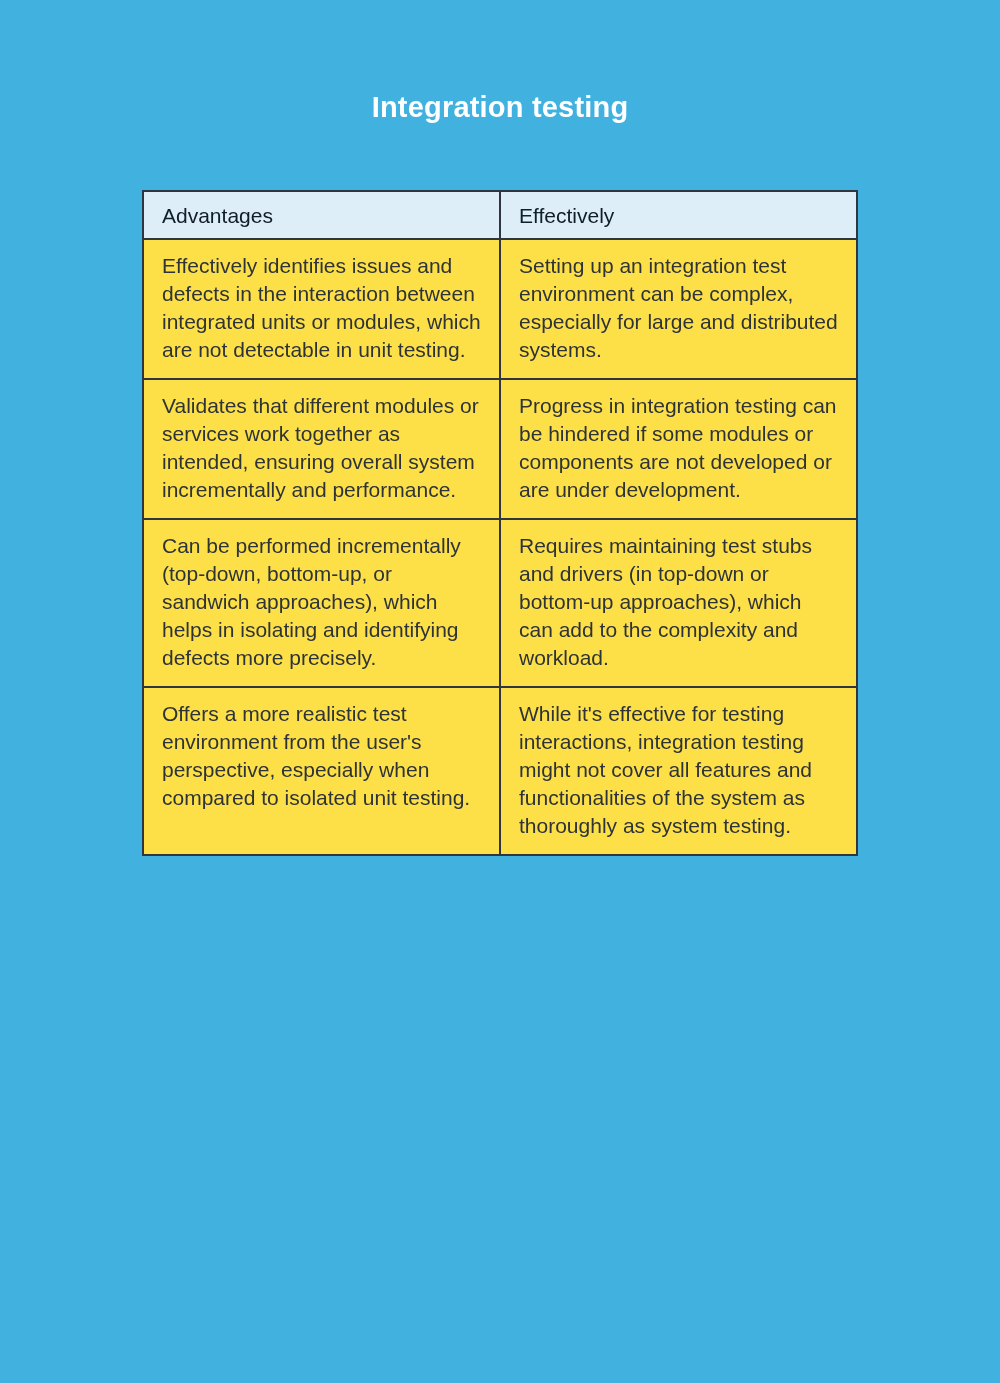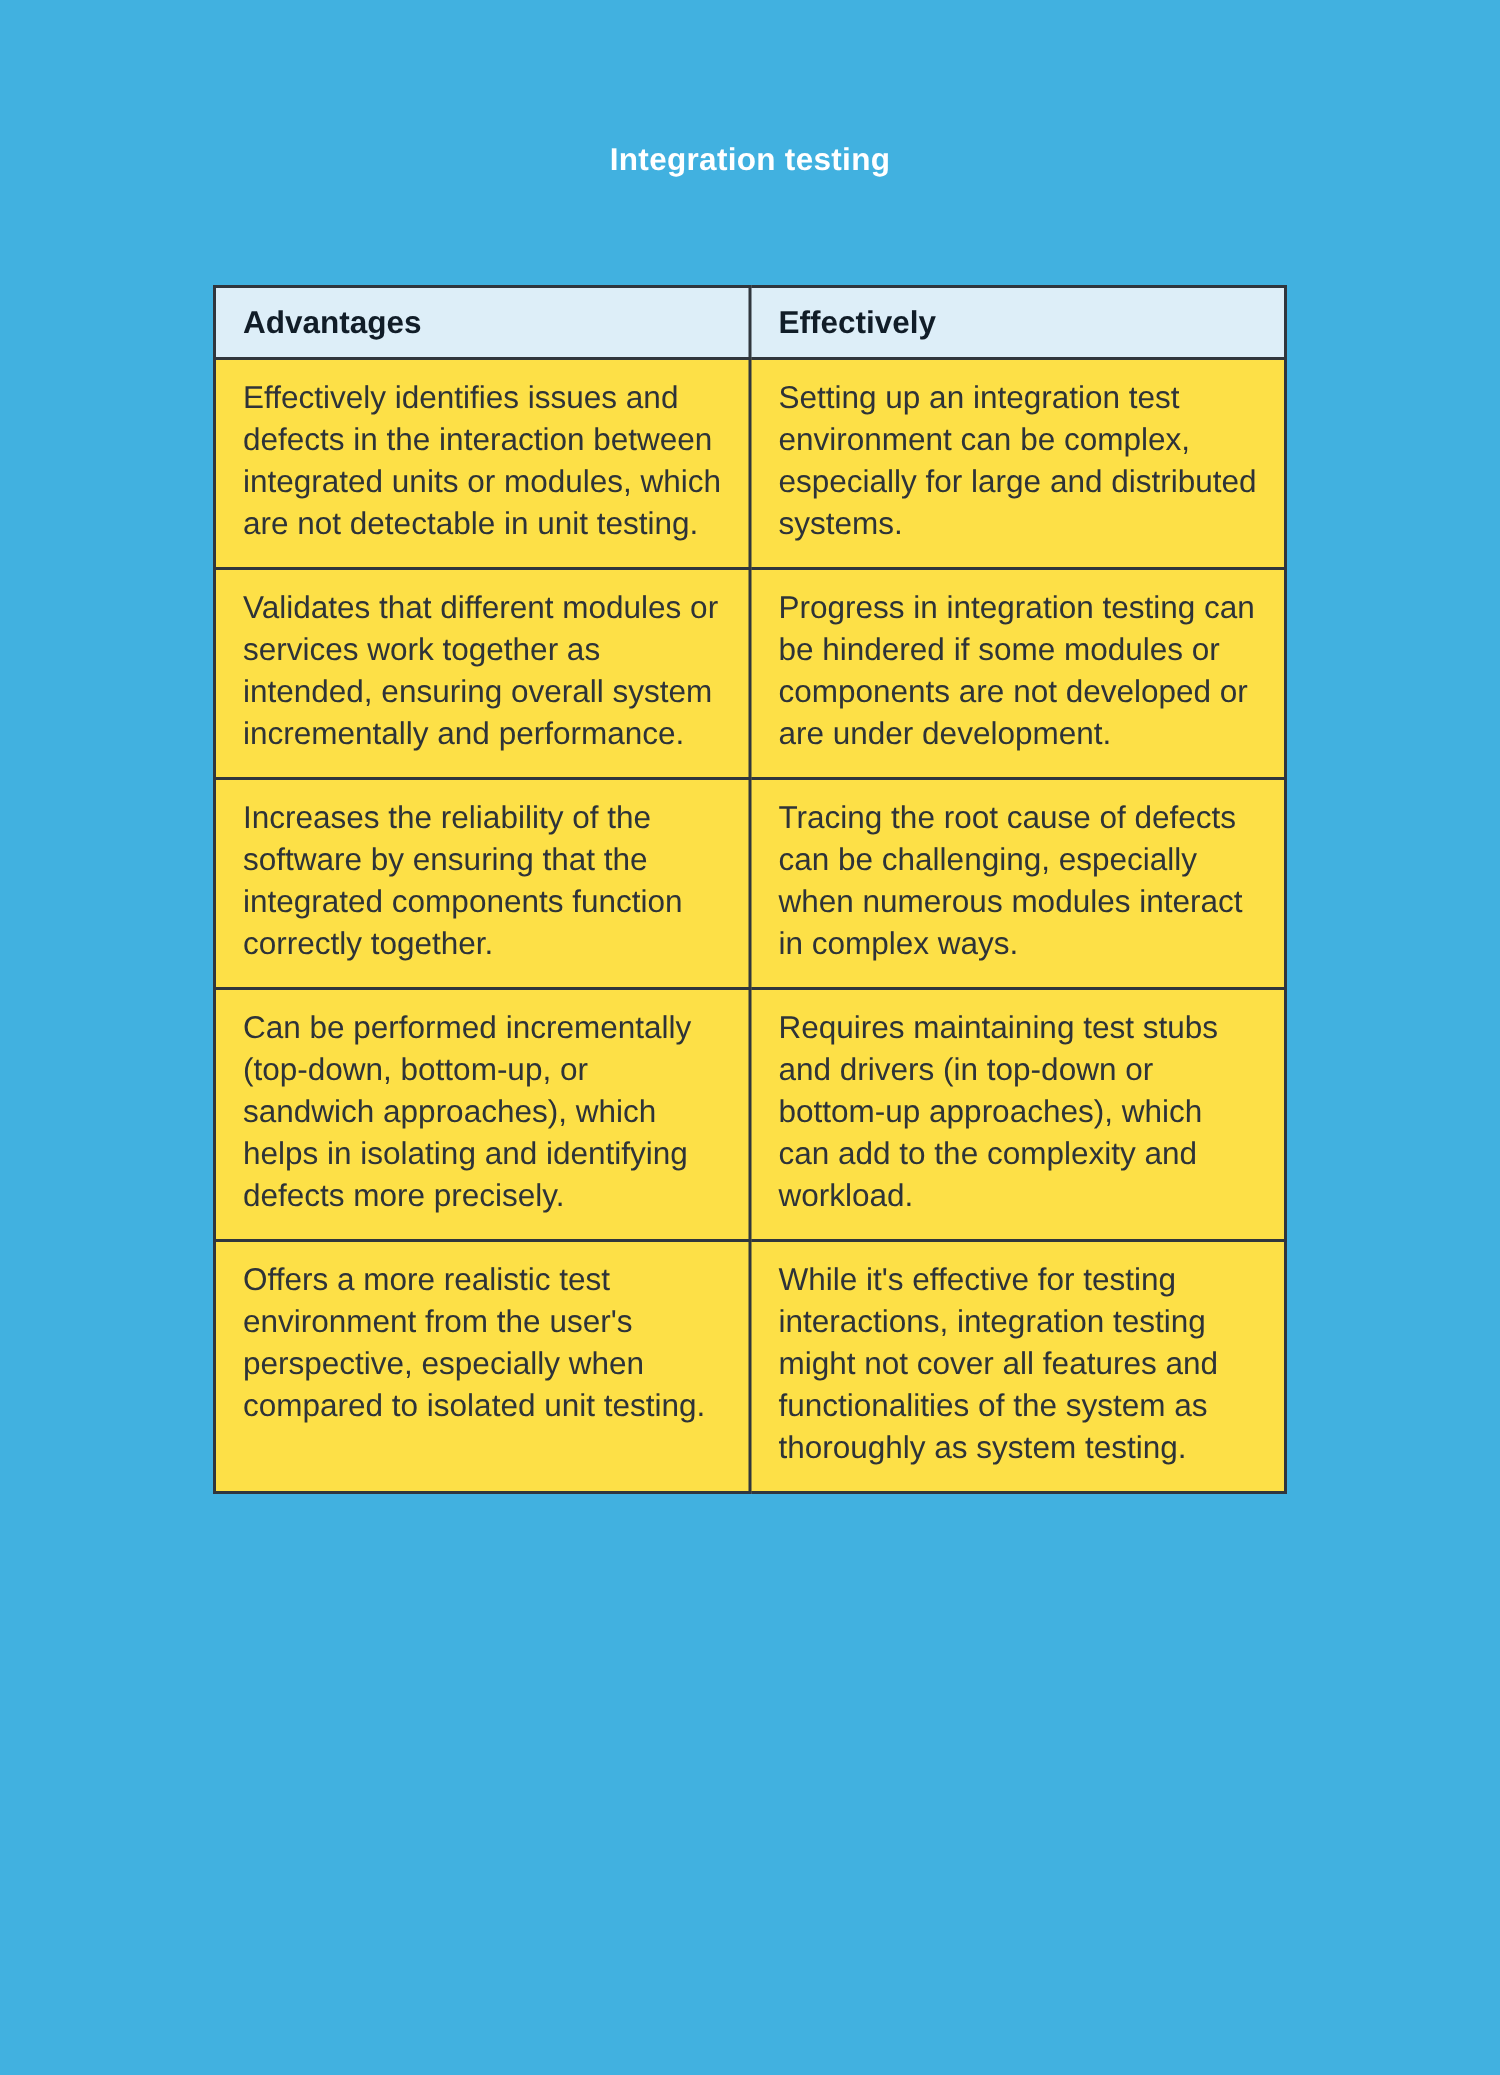--- a/index.html
+++ b/index.html
@@ -16,21 +16,21 @@
   .page {
     width: 1000px;
     height: 1383px;
     overflow: hidden;
   }
   .title {
     margin: 0;
     padding-top: 88px;
     text-align: center;
     color: #ffffff;
-    font-size: 21px;
+    font-size: 29px;
     line-height: 38px;
     font-weight: 700;
     letter-spacing: 0.2px;
   }
   table.compare-table {
     width: 716px;
     margin: 64px auto 0 auto;
     border-collapse: collapse;
     table-layout: fixed;
     background: #ffffff;
@@ -40,21 +40,21 @@
     width: 50%;
     border: 2px solid #30363d;
     text-align: left;
     vertical-align: top;
     box-sizing: border-box;
   }
   table.compare-table th {
     background: #ddeef8;
     color: #111d28;
     font-size: 21px;
-    font-weight: 700;
+    font-weight: 400;
     line-height: 24px;
     padding: 12px 18px 10px 18px;
     height: 48px;
   }
   table.compare-table td {
     background: #fde047;
     color: #2e3338;
     font-size: 21px;
     line-height: 28px;
     padding: 12px 18px 14px 18px;
@@ -77,24 +77,20 @@
     <tbody>
       <tr>
         <td>Effectively identifies issues and defects in the interaction between integrated units or modules, which are not detectable in unit testing.</td>
         <td>Setting up an integration test environment can be complex, especially for large and distributed systems.</td>
       </tr>
       <tr>
         <td>Validates that different modules or services work together as intended, ensuring overall system incrementally and performance.</td>
         <td>Progress in integration testing can be hindered if some modules or components are not developed or are under development.</td>
       </tr>
       <tr>
-        <td>Increases the reliability of the software by ensuring that the integrated components function correctly together.</td>
-        <td>Tracing the root cause of defects can be challenging, especially when numerous modules interact in complex ways.</td>
-      </tr>
-      <tr>
         <td>Can be performed incrementally (top-down, bottom-up, or sandwich approaches), which helps in isolating and identifying defects more precisely.</td>
         <td>Requires maintaining test stubs and drivers (in top-down or bottom-up approaches), which can add to the complexity and workload.</td>
       </tr>
       <tr>
         <td>Offers a more realistic test environment from the user's perspective, especially when compared to isolated unit testing.</td>
         <td>While it's effective for testing interactions, integration testing might not cover all features and functionalities of the system as thoroughly as system testing.</td>
       </tr>
     </tbody>
   </table>
 

